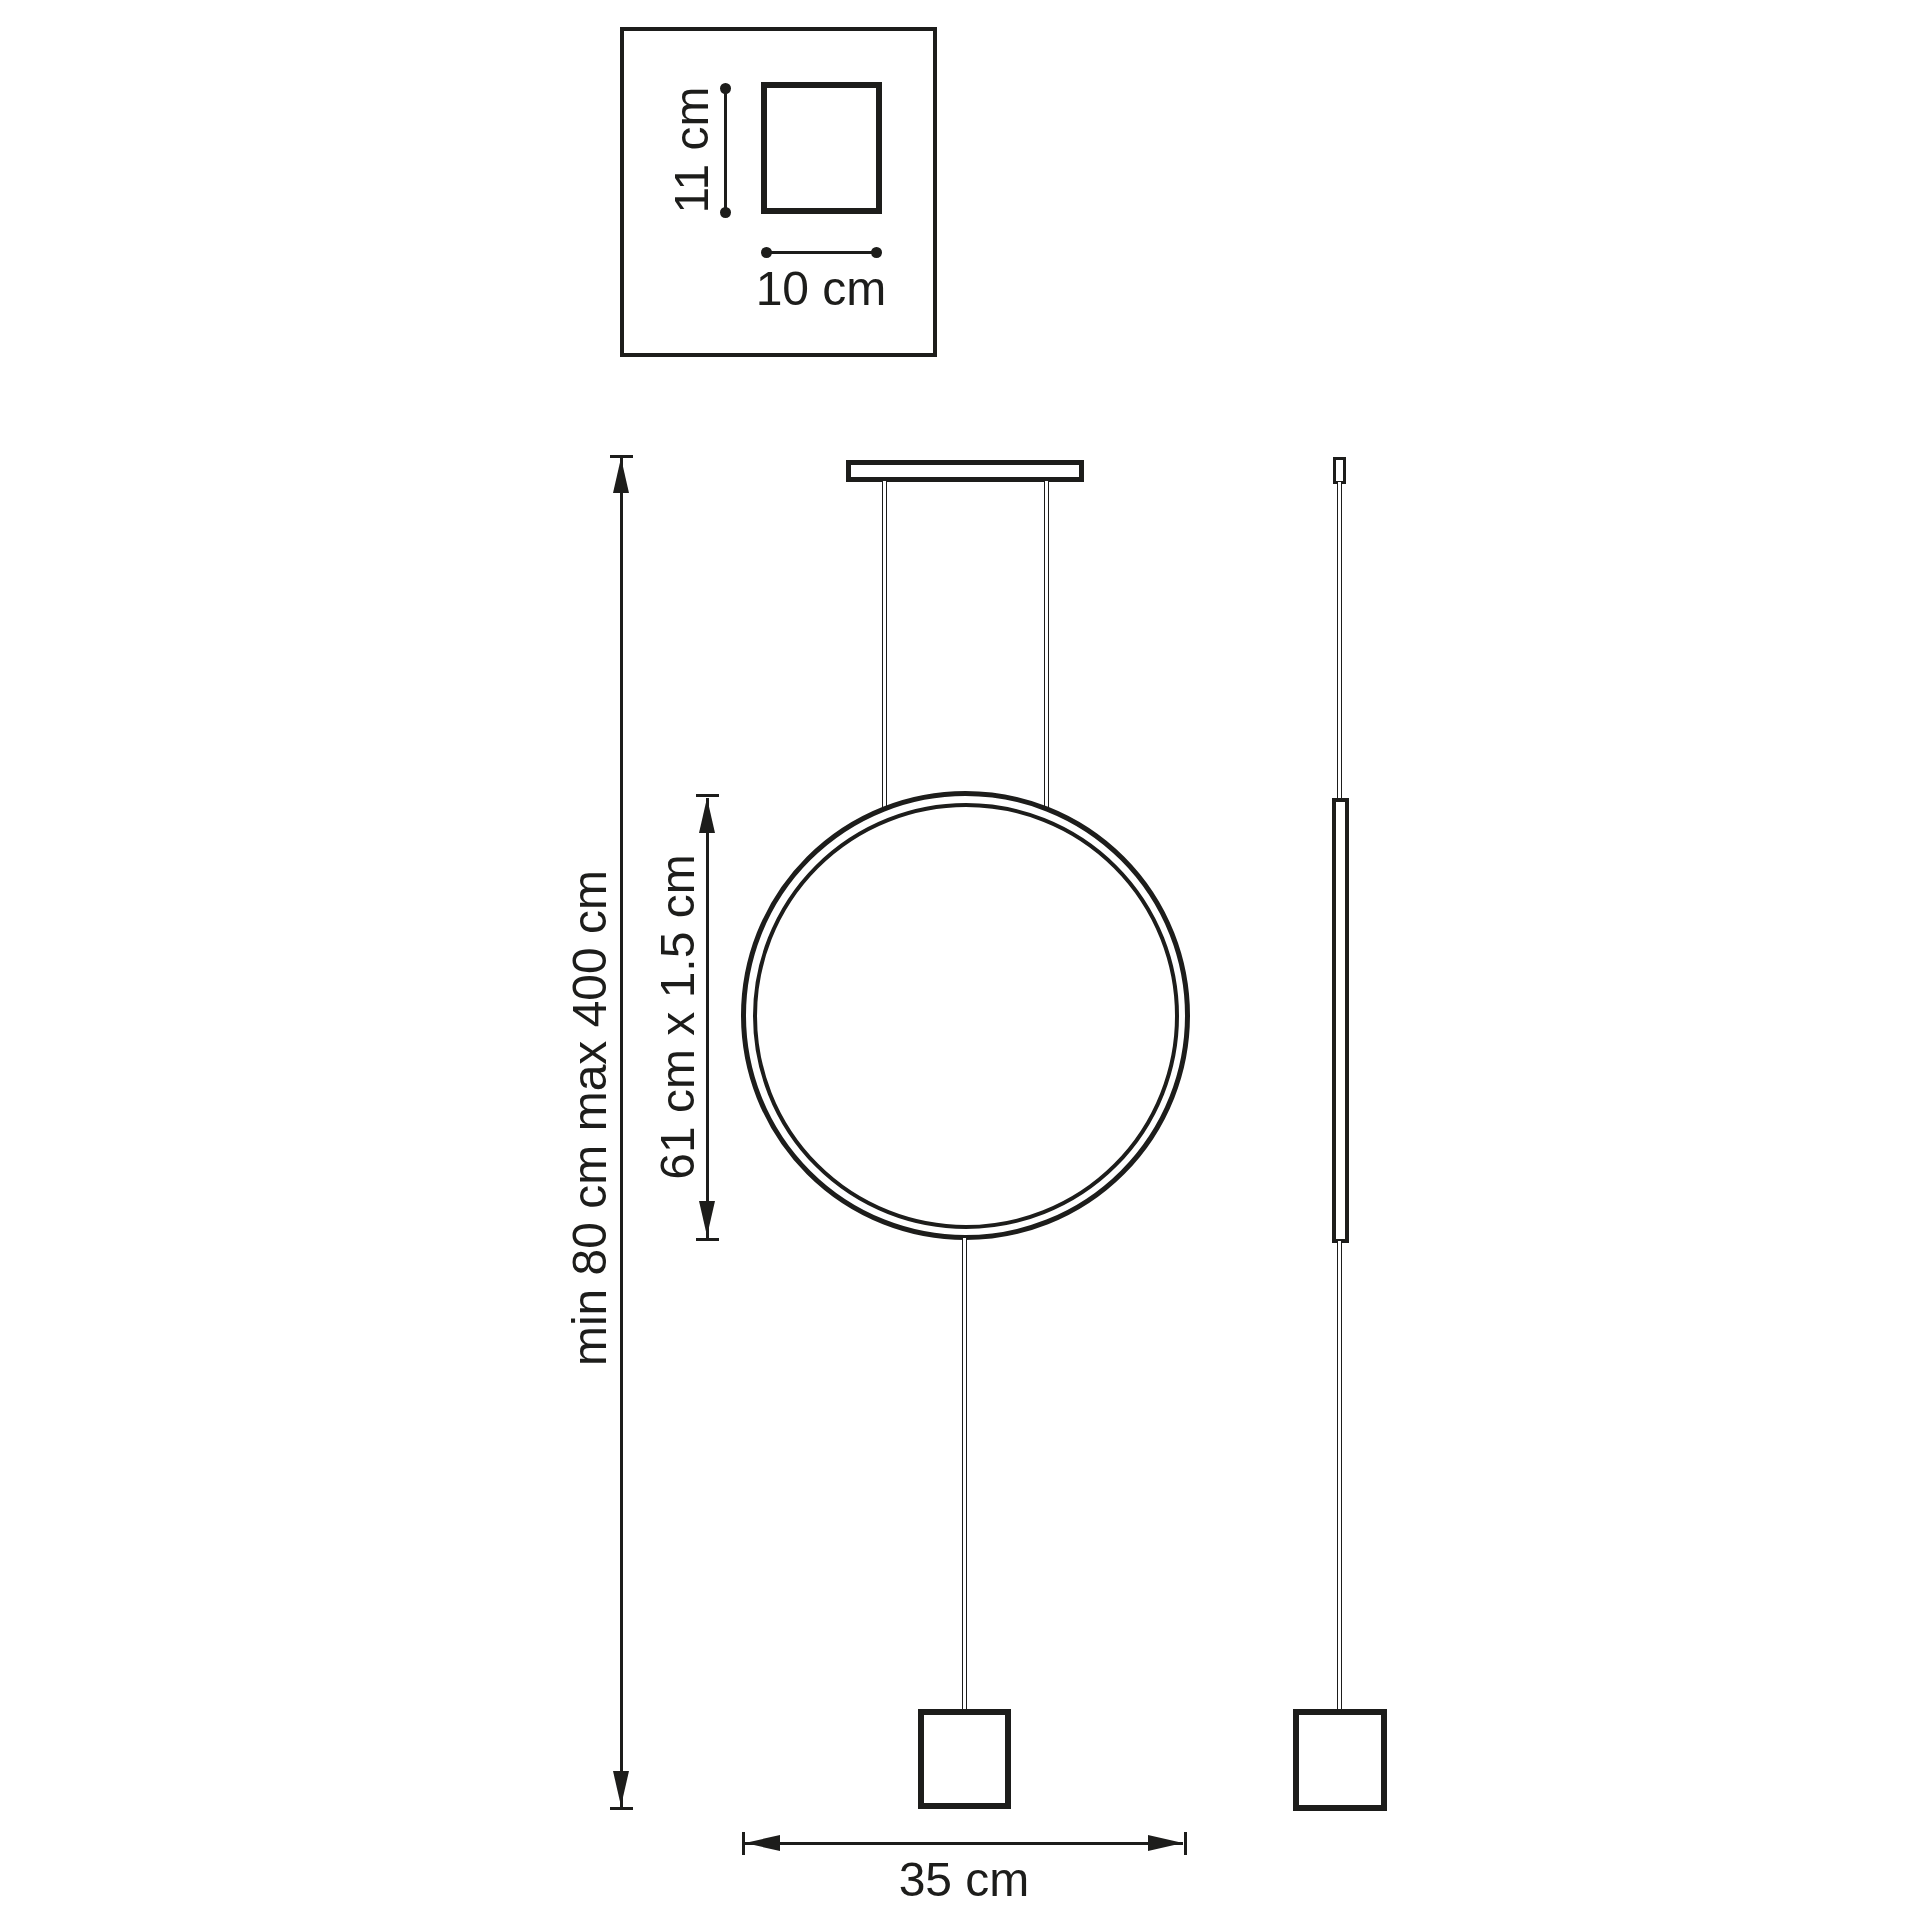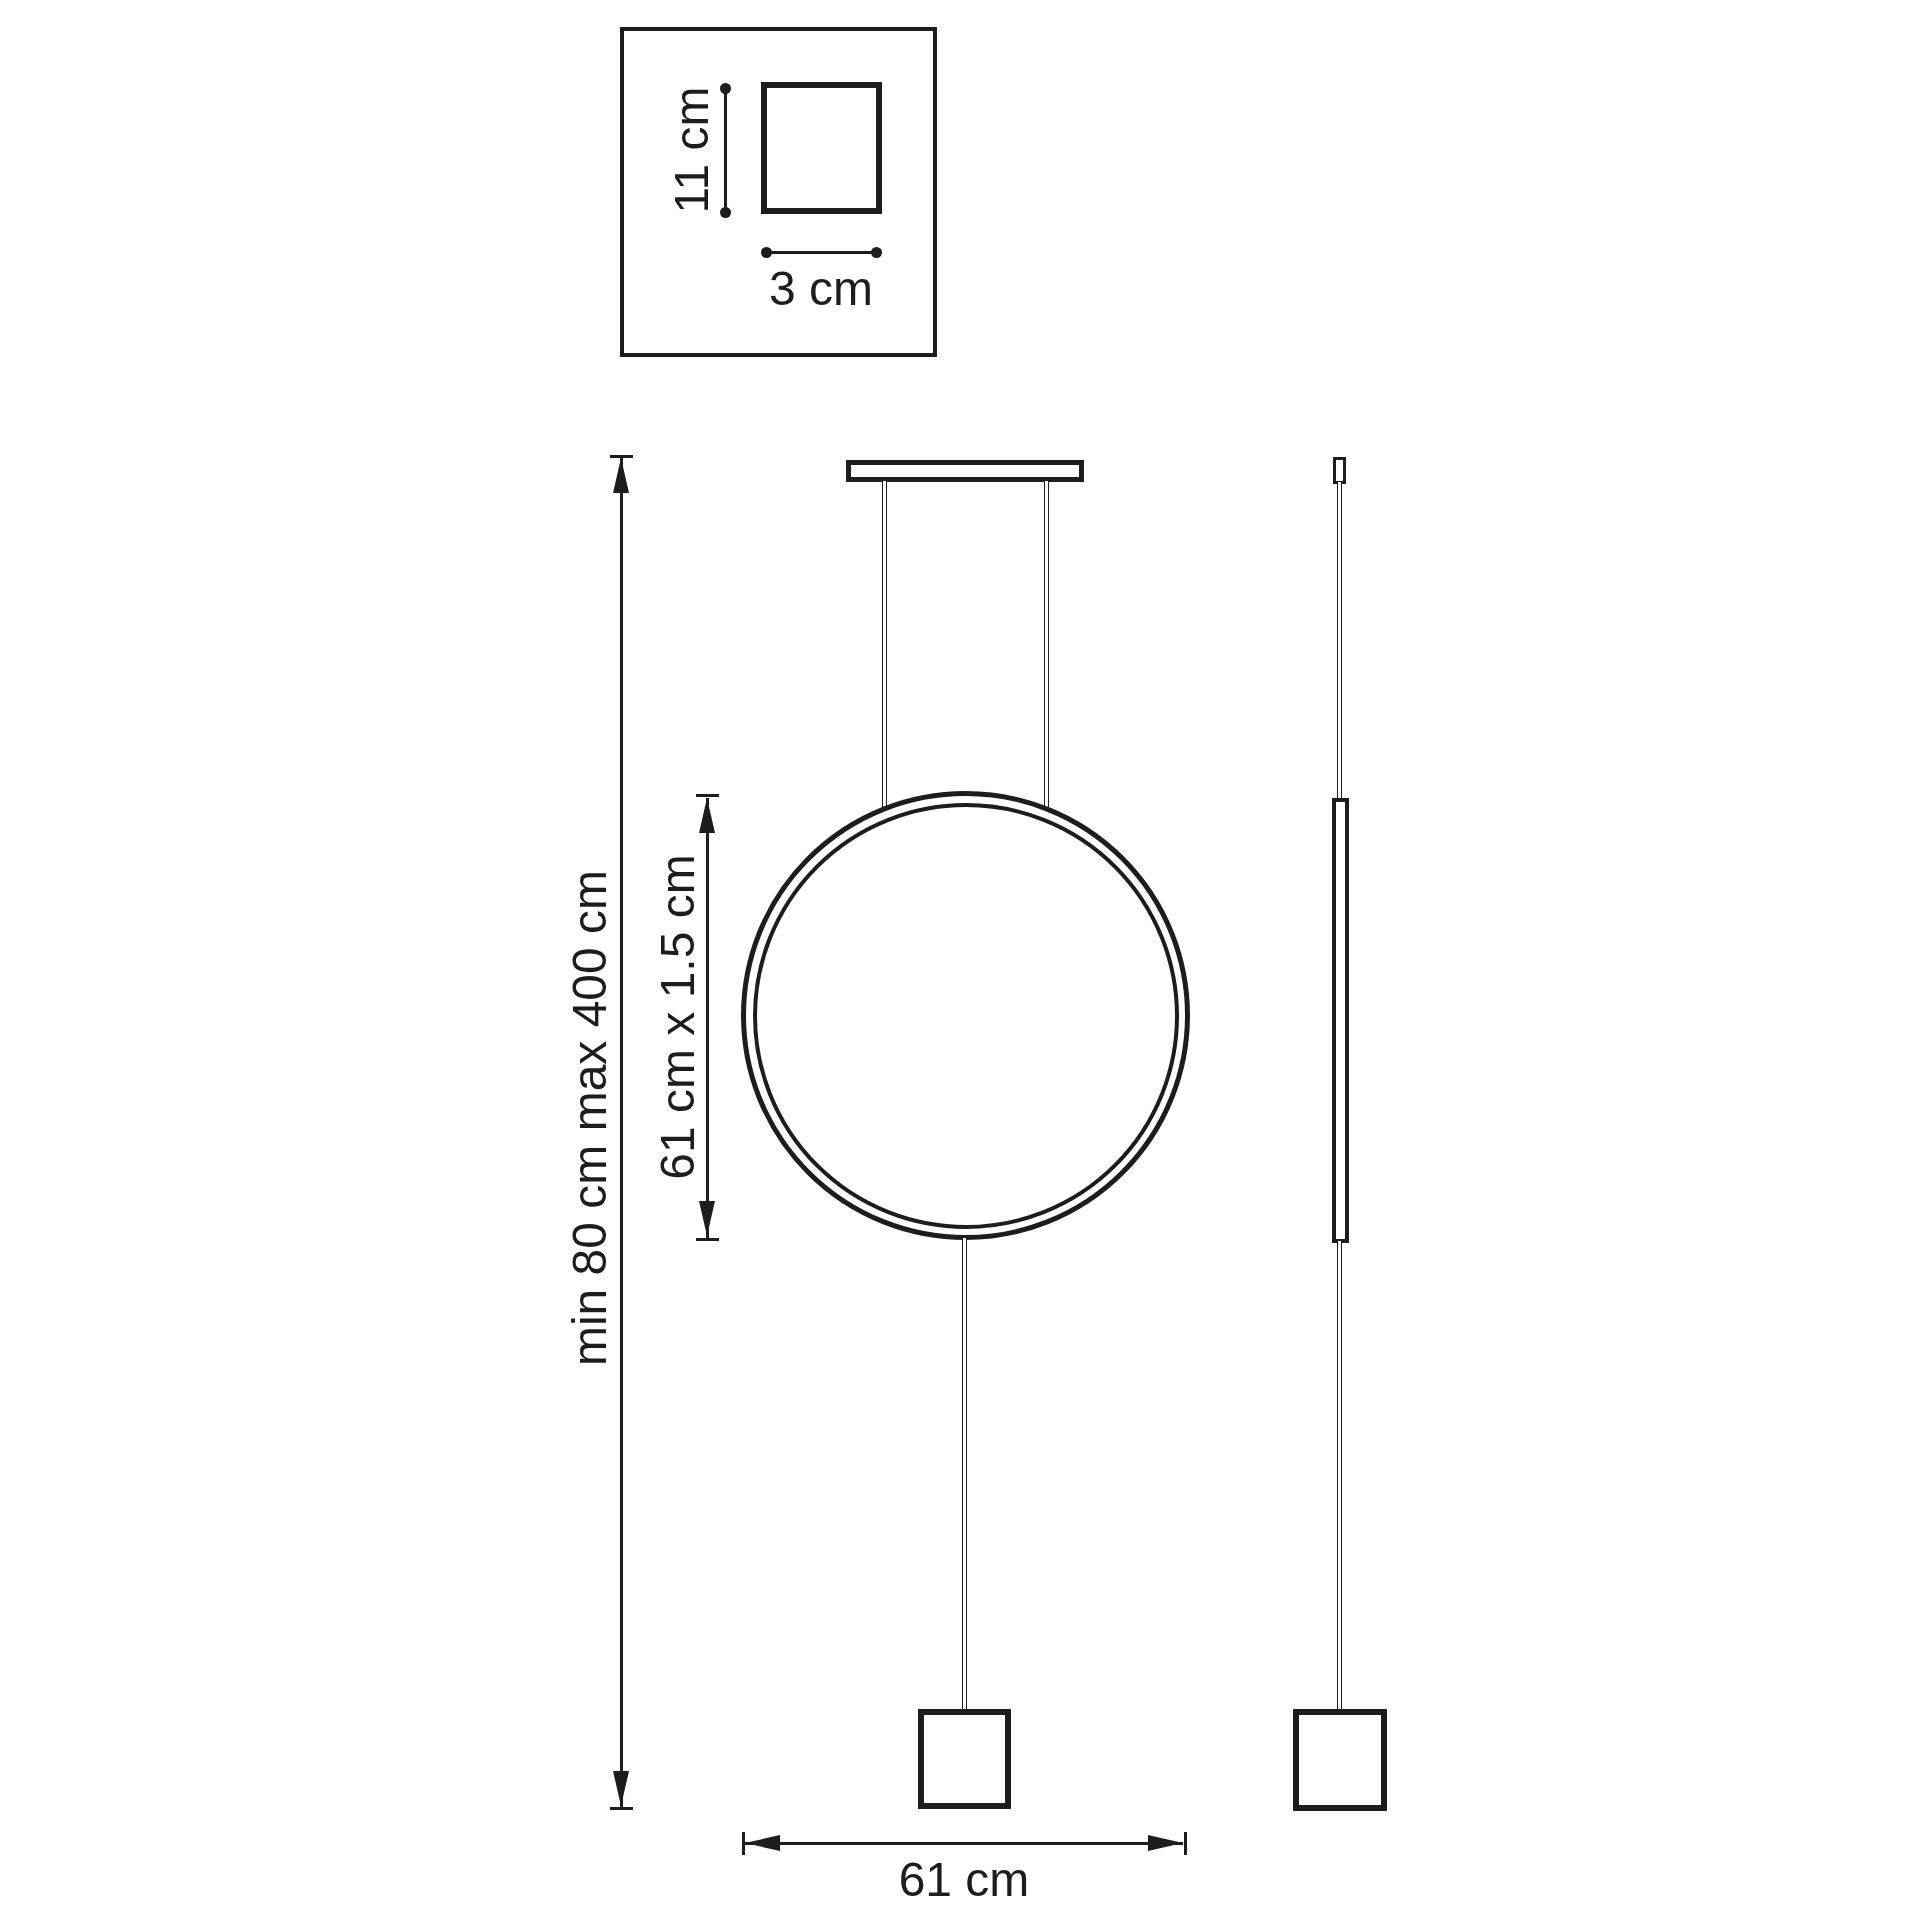--- a/index.html
+++ b/index.html
@@ -36,21 +36,21 @@
   <div class="part" style="left:761px;top:82px;width:121px;height:132px;"></div>
 
   <div class="dline" style="left:724px;top:87px;width:3.1px;height:126px;"></div>
   <div class="dot" style="left:720px;top:83px;"></div>
   <div class="dot" style="left:720px;top:207px;"></div>
   <div class="vlabel" style="left:692px;top:150px;">11 cm</div>
 
   <div class="dline" style="left:767px;top:251px;width:110px;height:3.1px;"></div>
   <div class="dot" style="left:761px;top:247px;"></div>
   <div class="dot" style="left:871px;top:247px;"></div>
-  <div class="label" style="left:821px;top:289px;">3 cm</div>
+  <div class="label" style="left:821px;top:289px;">10 cm</div>
 
   <div class="part" style="left:846px;top:460px;width:238px;height:21.6px;border-width:5.4px;"></div>
 
   <div class="wire" style="left:882px;top:481px;height:328px;"></div>
   <div class="wire" style="left:1044px;top:481px;height:328px;"></div>
 
   <div class="ring" style="left:741px;top:791px;width:449px;height:449px;border:5.4px solid #1d1d1b;"></div>
   <div class="ring" style="left:753px;top:803px;width:426px;height:426px;border:4.6px solid #1d1d1b;"></div>
 
   <div class="dline" style="left:696px;top:794px;width:23px;height:3.1px;"></div>
@@ -68,21 +68,21 @@
   <div class="vlabel" style="left:590px;top:1118px;">min 80 cm max 400 cm</div>
 
   <div class="wire" style="left:962px;top:1238px;height:473px;"></div>
   <div class="part" style="left:918px;top:1709px;width:93px;height:100px;"></div>
 
   <div class="dline" style="left:742px;top:1832px;width:3.1px;height:23px;"></div>
   <div class="arr arr-left" style="left:745px;top:1835px;"></div>
   <div class="dline" style="left:745px;top:1842px;width:438px;height:3.1px;"></div>
   <div class="arr arr-right" style="left:1148px;top:1835px;"></div>
   <div class="dline" style="left:1184px;top:1832px;width:3.1px;height:23px;"></div>
-  <div class="label" style="left:964px;top:1880px;">61 cm</div>
+  <div class="label" style="left:964px;top:1880px;">35 cm</div>
 
   <div class="part" style="left:1333px;top:457px;width:13px;height:27px;border-width:3.9px;"></div>
   <div class="wire" style="left:1337px;top:482px;height:317px;"></div>
   <div class="part" style="left:1332px;top:798px;width:17px;height:445px;border-width:4.6px;"></div>
   <div class="wire" style="left:1337px;top:1241px;height:469px;"></div>
   <div class="part" style="left:1293px;top:1709px;width:94px;height:102px;"></div>
 
 </div>
 
 

